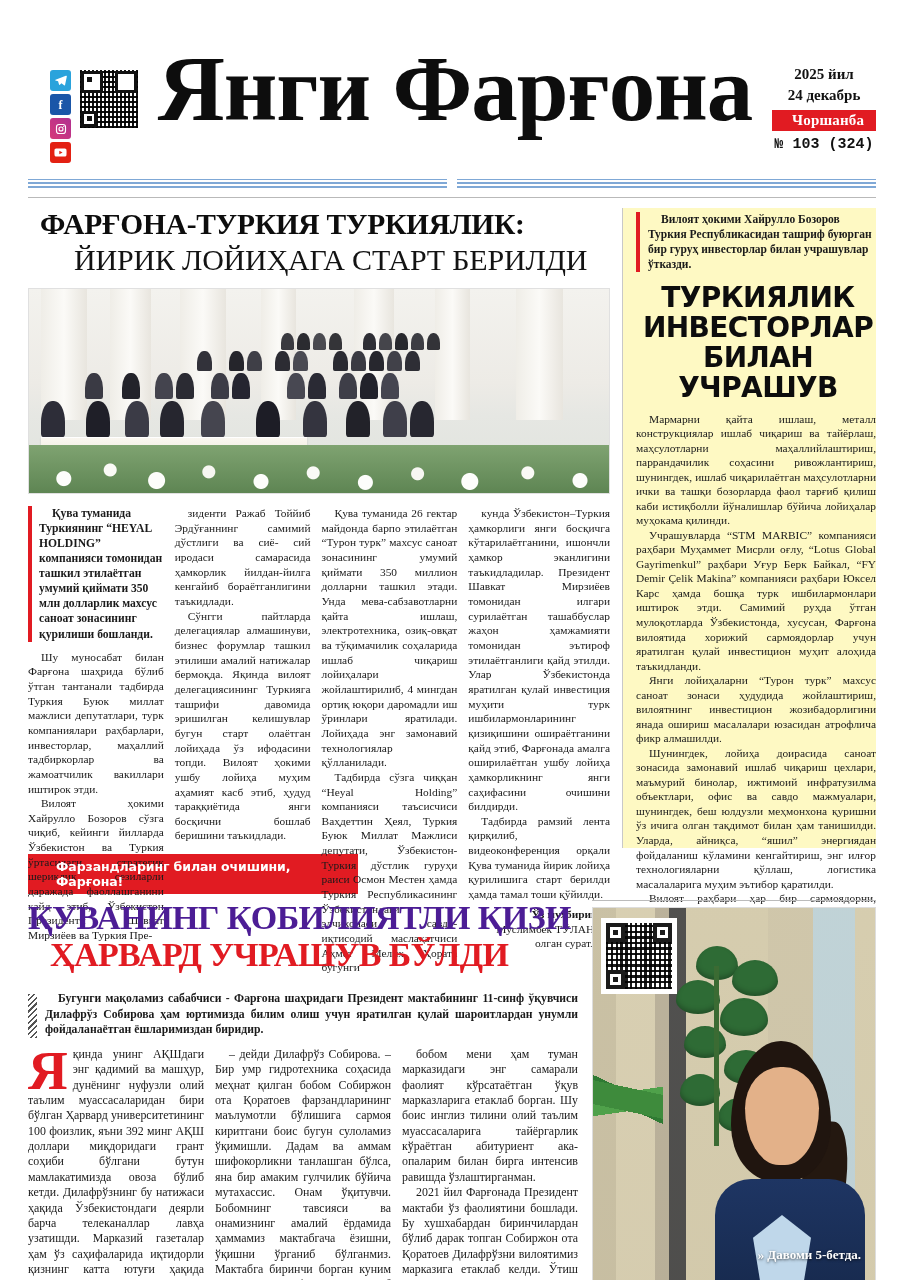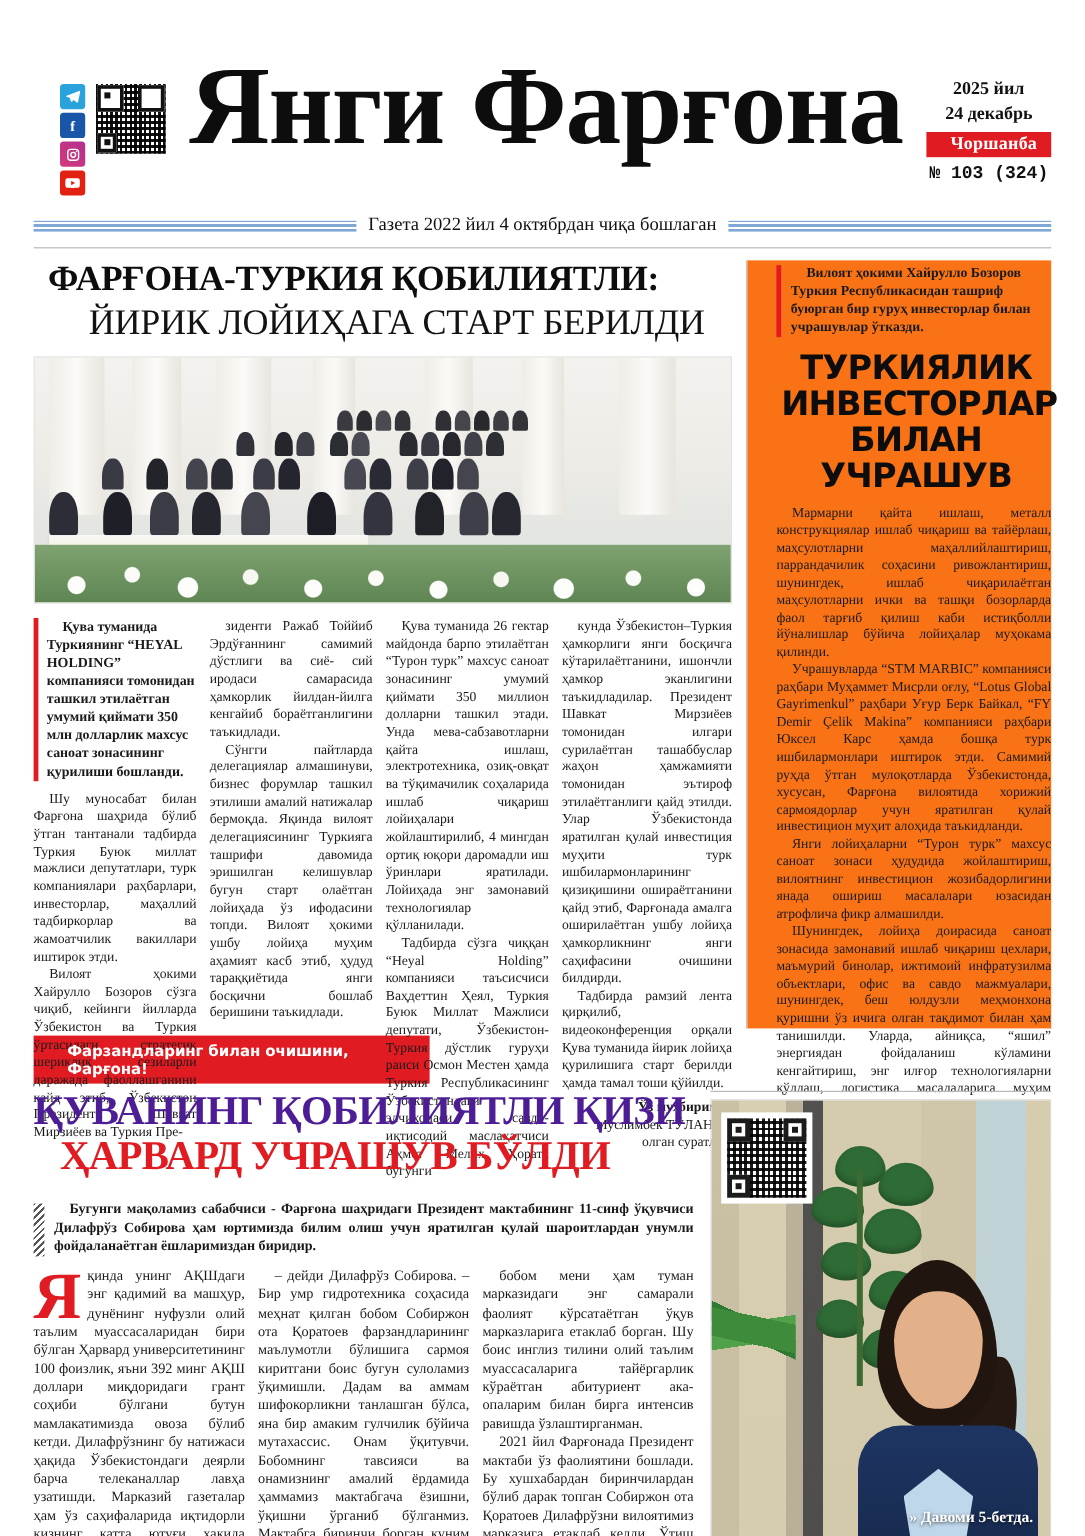--- a/index.html
+++ b/index.html
@@ -121,22 +121,22 @@
   
   .body-grid {
     display: flex;
     margin: 10px 28px 0 28px;
     height: 640px;
   }
   .lead-zone { width: 594px; padding-right: 12px; }
   .side-zone {
     width: 254px;
     border-left: 1px solid #C8C8C8;
-    padding-left: 24px;
-    background: #f97316;
+    padding-left: 13px;
+    background: #fef9c3;
   }
 
   
   .lead-h1 {
     font-family: "Liberation Serif", serif;
     font-weight: bold; font-size: 29.5px;
     color: #0d0d0d; line-height: 1.12;
     letter-spacing: -0.3px;
     padding-left: 12px;
   }
@@ -441,30 +441,29 @@
     <div class="issue-col">
       <div class="issue-date">2025 йил</div>
       <div class="issue-date">24 декабрь</div>
       <div class="issue-day">Чоршанба</div>
       <div class="issue-no">№ 103 (324)</div>
     </div>
   </div>
 
   <div class="tagline-row">
     <div class="tl-rule"></div>
-    <div class="tagline">Газета 2022 йил 4 октябрдан чиқа бошлаган</div>
     <div class="tl-rule"></div>
   </div>
 
   <div class="hr-thin"></div>
 
   <div class="body-grid">
 
     <div class="lead-zone">
-      <div class="lead-h1">ФАРҒОНА-ТУРКИЯ ҚОБИЛИЯТЛИ:</div>
+      <div class="lead-h1">ФАРҒОНА-ТУРКИЯ ТУРКИЯЛИК:</div>
       <div class="lead-h2">ЙИРИК ЛОЙИҲАГА СТАРТ БЕРИЛДИ</div>
 
       <div class="lead-photo">
         <div class="lp-curtain" style="left:2%;width:8%;"></div>
         <div class="lp-curtain" style="left:14%;width:7%;"></div>
         <div class="lp-curtain" style="left:26%;width:8%;"></div>
         <div class="lp-curtain" style="left:40%;width:6%;"></div>
         <div class="lp-curtain" style="left:56%;width:7%;"></div>
         <div class="lp-curtain" style="left:70%;width:6%;"></div>
         <div class="lp-curtain" style="left:84%;width:8%;"></div>

